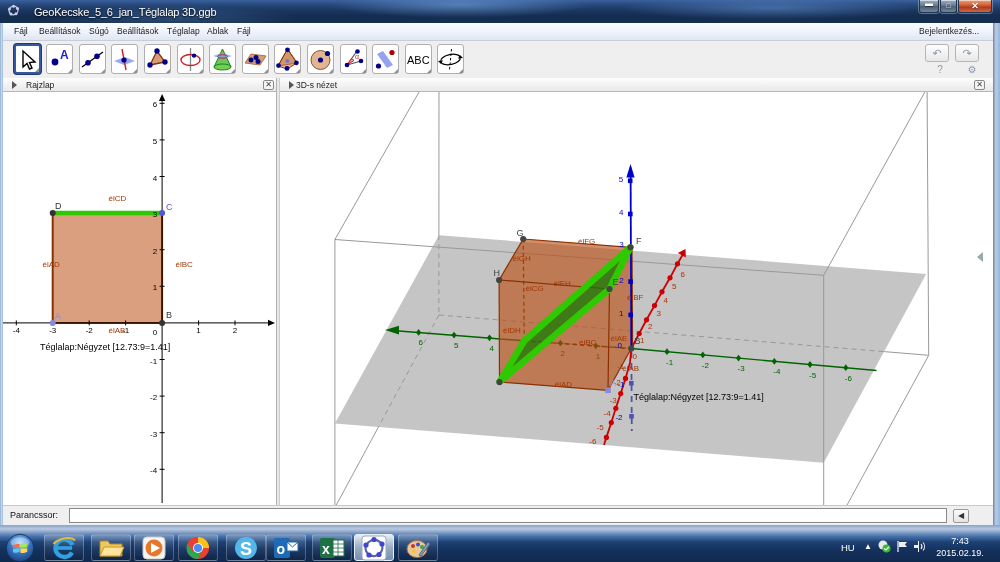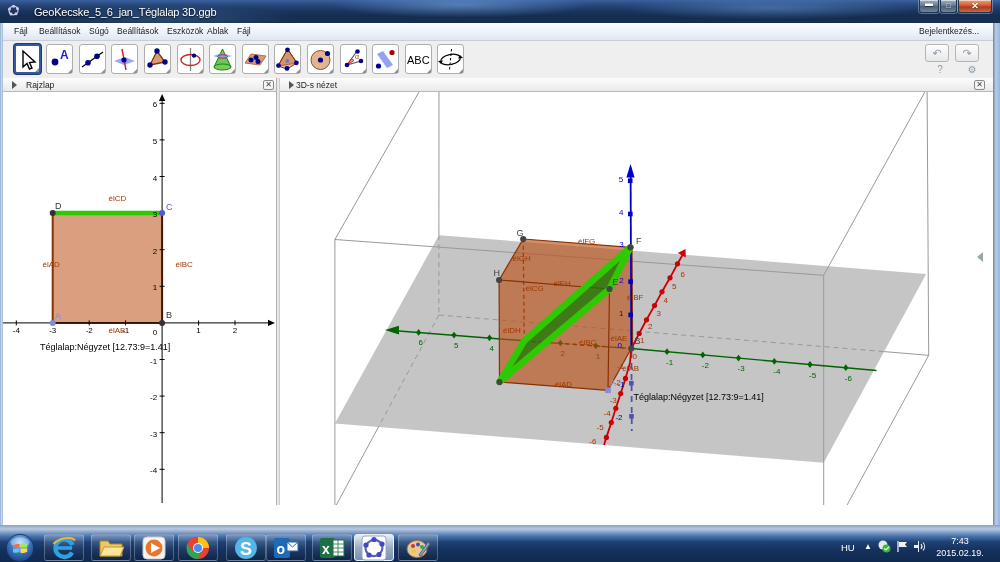--- a/index.html
+++ b/index.html
@@ -77,21 +77,21 @@
         <div class="wb" id="wclose">
           <span style="font-weight:bold">✕</span>
         </div>
       </div>
 </div>
 <div id="menubar">
 <span class="mi" style="left:11px">Fájl</span>
 <span class="mi" style="left:36px">Beállítások</span>
 <span class="mi" style="left:86px">Súgó</span>
 <span class="mi" style="left:114px">Beállítások</span>
-<span class="mi" style="left:164px">Eszközök</span>
+<span class="mi" style="left:164px">Téglalap</span>
 <span class="mi" style="left:204px">Ablak</span>
 <span class="mi" style="left:234px">Fájl</span>
 <span class="mi" style="left:916px">Bejelentkezés...</span>
 </div>
 <div id="toolbar">
       <div class="tb tbsel" style="left:11px">
         <svg width="25" height="25" viewBox="0 0 25 25">
           <polygon points="7,3 7,19 11,15.5 13.5,21 16,20 13.5,14.5 19,14" fill="#ffffff" stroke="#000000" stroke-width="1.4"></polygon>
         </svg>
         <span class="dd"></span>
@@ -445,20 +445,25 @@
 <text x="346.0" y="207.5">élBF</text>
 <text x="222.0" y="241.0">élDH</text>
 <text x="298.0" y="253.0">élBC</text>
 <text x="329.5" y="248.5">élAE</text>
 <text x="341.2" y="278.5">élAB</text>
 <text x="273.7" y="294.5">élAD</text>
 </g>
 <text x="352.5" y="307.5" font-size="9" fill="#000000">Téglalap:Négyzet [12.73:9=1.41]</text>
       </svg></div>
 <div id="sidearrow"></div>
+<div id="cmdbar">
+      <div id="cmdlabel">Parancssor:</div>
+      <div id="cmdinput"></div>
+      <div id="cmdbtn">◀</div>
+    </div>
 <div id="borderL"></div>
     <div id="borderR"></div>
     <div id="borderB"></div>
 </div>
 <div id="taskbar">
     <div class="glow"></div>
 <svg width="34" height="30" viewBox="0 0 34 30" style="position:absolute;left:3px;top:0px">
 <defs>
         <radialGradient id="orb" cx="50%" cy="30%" r="75%">
           <stop offset="0%" stop-color="#9ed4f7"></stop>

